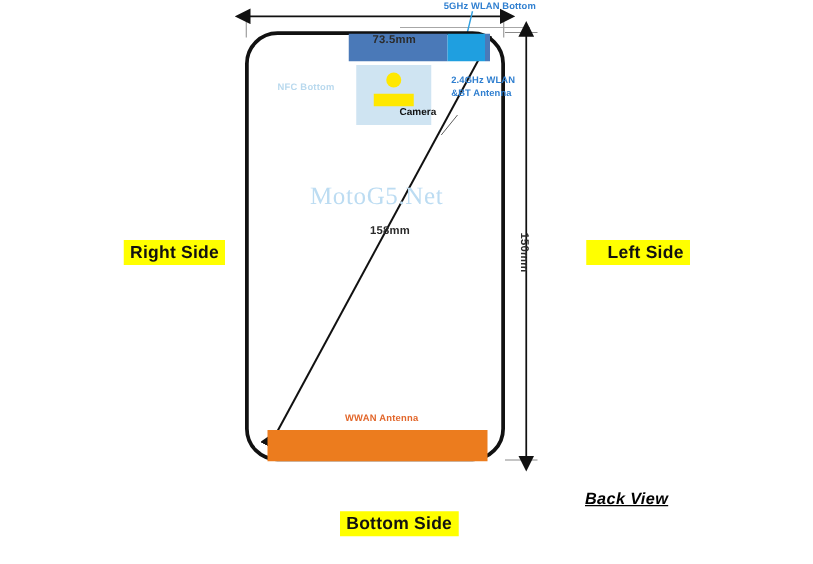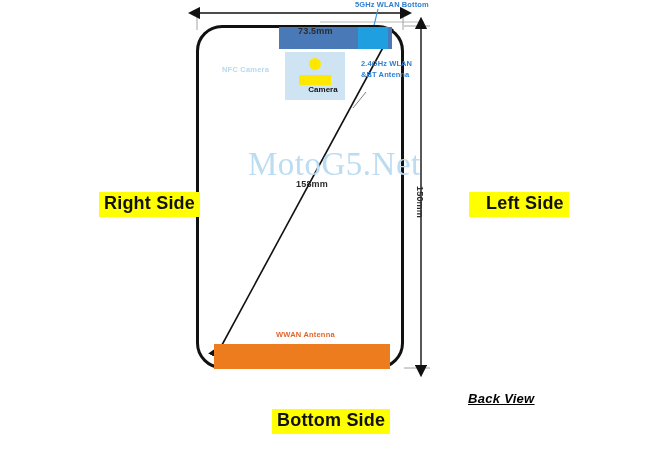--- a/index.html
+++ b/index.html
@@ -30,21 +30,21 @@
   
   .lbl {
     position: absolute;
     white-space: nowrap;
     line-height: 1.1;
   }
   .hl {
     background: #ffff00;
     color: #111111;
     font-weight: bold;
-    font-size: 18px;
+    font-size: 14px;
     padding: 2px 5px 3px 5px;
     letter-spacing: 0.2px;
   }
   .dim-text {
     color: #2b2b2b;
     font-weight: bold;
     font-size: 9px;
     letter-spacing: 0.2px;
   }
   .ant-blue {
@@ -74,21 +74,21 @@
     color: #000000;
     font-size: 13px;
     font-weight: bold;
     font-style: italic;
     text-decoration: underline;
     letter-spacing: 0.3px;
   }
   .watermark {
     color: #bcdcf2;
     font-family: "Liberation Serif", serif;
-    font-size: 33px;
+    font-size: 20px;
     font-weight: normal;
     letter-spacing: 0.5px;
   }
   .rot90 {
     transform: rotate(90deg);
     transform-origin: left top;
   }
 
   
   #device-outline {
@@ -146,24 +146,24 @@
   #camera-flash {
     position: absolute;
     left: 14px;
     top: 23px;
     width: 32px;
     height: 10px;
     background: #ffe800;
   }
   #camera-caption {
     position: absolute;
-    left: 16px;
+    left: 0;
     top: 33px;
-    width: 44px;
-    text-align: center;
+    width: 64px;
+    text-align: right;
   }
   #wwan-band {
     position: absolute;
     left: 214px;
     top: 344px;
     width: 176px;
     height: 25px;
     background: #ec7c1e;
   }
 </style>
@@ -218,21 +218,21 @@
     <div id="camera-caption" class="cam-text">Camera</div>
   </div>
 
   <div id="wwan-band"></div>
 
   <div class="lbl ant-blue" style="left:355px; top:1px;">5GHz WLAN Bottom</div>
 
   <div class="lbl ant-blue" style="left:361px; top:60px;">2.4GHz WLAN</div>
   <div class="lbl ant-blue" style="left:361px; top:71px;">&amp;BT Antenna</div>
 
-  <div class="lbl ant-faint" style="left:222px; top:66px;">NFC Camera</div>
+  <div class="lbl ant-faint" style="left:222px; top:66px;">NFC Bottom</div>
 
   <div class="lbl ant-orange" style="left:276px; top:331px;">WWAN Antenna</div>
 
   <div class="lbl dim-text" style="left:298px; top:15px;margin-top:12px;">73.5mm</div>
 
   <div class="lbl dim-text rot90" style="left:424px; top:186px;">150mm</div>
 
   <div class="lbl dim-text" style="left:296px; top:180px;">158mm</div>
 
   <div class="lbl watermark" style="left:248px; top:146px;">MotoG5.Net</div>

